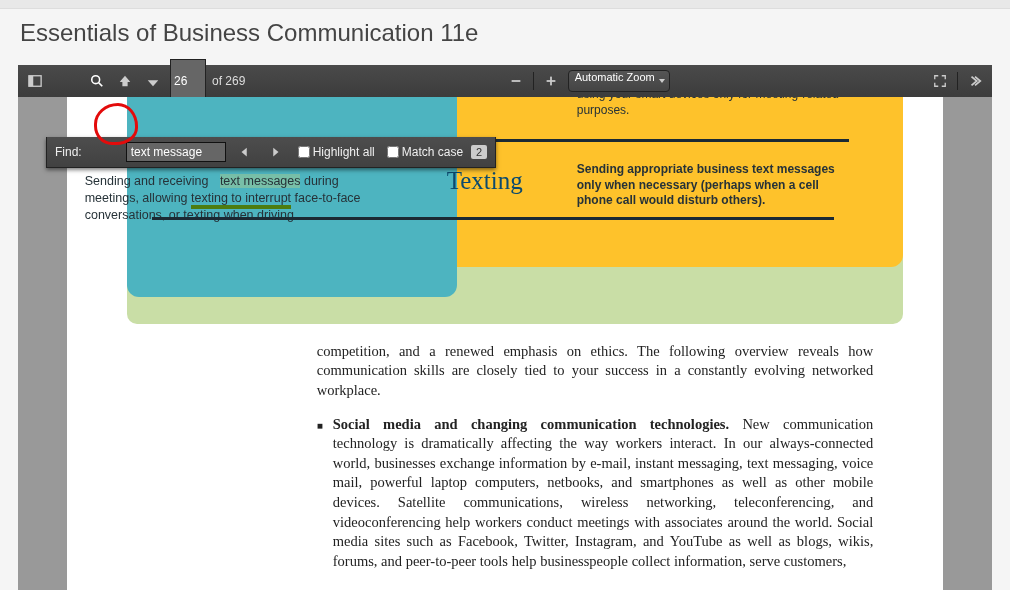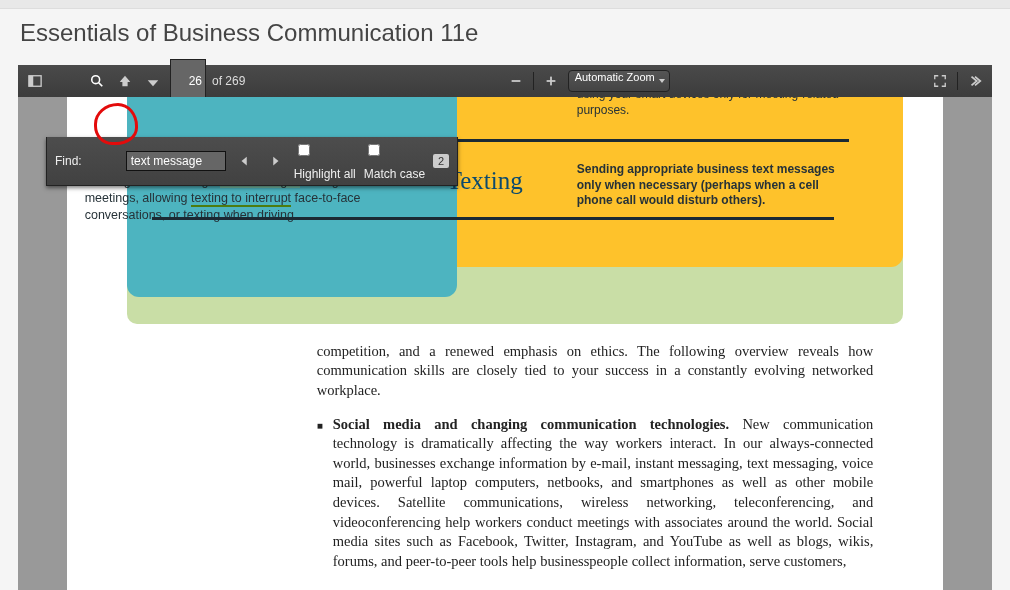--- a/index.html
+++ b/index.html
@@ -2,49 +2,49 @@
 <html><head>
 <meta charset="utf-8">
 <style>
   html,body{margin:0;padding:0;font-family:"Segoe UI",Arial,sans-serif;background:#f5f5f5;color:#333;width:1010px;height:590px;overflow:hidden;}
   .topbar{height:8px;background:#e8e8e8;border-bottom:1px solid #ddd;}
   .page-title{padding:10px 20px 18px 20px;font-size:24px;font-weight:300;color:#444;}
   .viewer{margin:0 18px;position:relative;}
   .toolbar{display:flex;align-items:center;background:linear-gradient(#4a4a4a,#3c3c3c);height:32px;padding:0 6px;gap:6px;position:relative;}
   .tb-btn{width:22px;height:22px;display:flex;align-items:center;justify-content:center;cursor:pointer;border-radius:2px;}
   .tb-btn svg{width:14px;height:14px;}
-  .page-input{width:28px;height:18px;text-align:right;font-size:12px;border:1px solid #222;background:#666;color:#fff;padding:12px 3px;}
+  .page-input{width:28px;height:18px;text-align:left;font-size:12px;border:1px solid #222;background:#666;color:#fff;padding:12px 3px;}
   .page-total{font-size:12px;color:#ddd;}
   .spacer{flex:1;}
   .zoom-select{height:20px;font-size:11px;background:linear-gradient(#555,#444);color:#fff;border:1px solid #222;border-radius:4px;padding:0 14px 0 6px;position:relative;}
   .zoom-select::after{content:"";position:absolute;right:4px;top:50%;transform:translateY(-50%);border-left:3px solid transparent;border-right:3px solid transparent;border-top:4px solid #ccc;}
   .findbar{position:absolute;left:28px;top:72px;display:flex;align-items:center;gap:8px;background:linear-gradient(#4d4d4d,#414141);border:1px solid #222;border-top:none;padding:4px 8px;z-index:20;box-shadow:0 2px 4px rgba(0,0,0,0.5);}
   .findbar label{font-size:12px;color:#eee;}
   .find-input{width:90px;height:18px;font-size:12px;border:1px solid #111;background:#666;color:#fff;padding:0 4px;margin-left:36px;}
-  .chk{display:flex;align-items:flex-start;gap:8px;font-size:12px;color:#eee;flex-direction:column;}
+  .chk{display:flex;align-items:center;gap:0;font-size:12px;color:#eee;}
   .chk input{width:12px;height:12px;}
   .match-badge{background:#ccc;color:#333;font-size:11px;padding:1px 5px;border-radius:2px;}
   .redcircle{position:absolute;left:76px;top:38px;width:38px;height:36px;border:3px solid #e30b0b;border-radius:60% 50% 55% 45%/55% 60% 45% 50%;z-index:30;pointer-events:none;}
   .doc-area{height:495px;overflow:auto;background:#999;position:relative;}
   .doc-area::-webkit-scrollbar{width:14px;}
   .doc-area::-webkit-scrollbar-track{background:#e8e8e8;}
   .doc-area::-webkit-scrollbar-thumb{background:#c0c0c0;border:1px solid #aaa;}
   .page{width:90%;margin:0 auto 0 auto;background:#fff;min-height:540px;padding:0 0 40px 0;position:relative;font-family:Georgia,"Times New Roman",serif;}
   .diagram{position:relative;height:230px;overflow:hidden;}
   .teal{position:absolute;left:60px;top:-10px;width:330px;height:210px;background:#4db4c0;border-radius:12px;z-index:2;}
   .teal-text{position:absolute;left:18px;top:76px;width:280px;font-size:12.5px;line-height:1.35;color:#263238;z-index:4;font-family:Arial,sans-serif;}
   .yellow{position:absolute;left:300px;right:40px;top:-40px;height:210px;background:#fec22b;border-radius:12px;z-index:1;}
   .ylabel2{position:absolute;left:380px;top:70px;font-size:25px;color:#0c4a6e;font-family:Georgia,serif;z-index:3;}
   .ytext1{position:absolute;left:510px;top:-10px;width:265px;font-size:12px;line-height:1.3;color:#263238;z-index:3;font-family:Arial,sans-serif;}
   .ytext2{position:absolute;left:510px;top:65px;width:265px;font-size:12px;line-height:1.3;color:#263238;z-index:3;font-family:Arial,sans-serif;font-weight:bold;}
   .hr1{position:absolute;left:62px;top:42px;width:720px;height:3px;background:#1b2a34;z-index:5;}
   .hr2{position:absolute;left:85px;top:120px;width:682px;height:3px;background:#1b2a34;z-index:5;}
   .greenband{position:absolute;left:60px;right:40px;top:147px;height:80px;background:#c9dea6;border-radius:10px;z-index:0;}
   .highlight{background:#78bfa8;margin-left:8px;}
-  .redline{border-bottom:2px solid #4d7c0f;text-align:right;}
+  .redline{border-bottom:4px solid #4d7c0f;text-align:right;}
   .body-text{margin:0 70px 0 250px;font-size:14.5px;line-height:1.35;text-align:justify;color:#222;}
   .bullet{display:flex;gap:10px;margin-top:6px;}
   .bullet-mark{font-size:10px;margin-top:4px;}
   .footer{display:flex;justify-content:space-between;padding:26px 70px 0 42px;font-size:12px;color:#333;font-family:Arial,sans-serif;}
 </style>
 </head>
 <body>
 
 <div class="topbar"></div>
 <div class="page-title">Essentials of Business Communication 11e</div>

